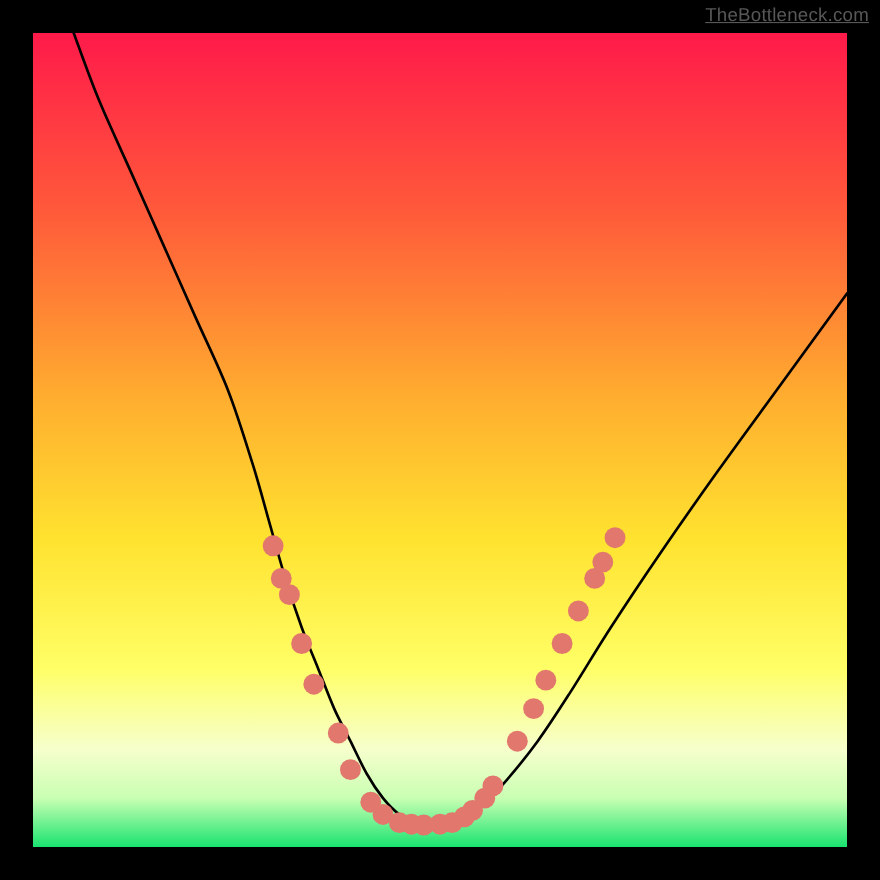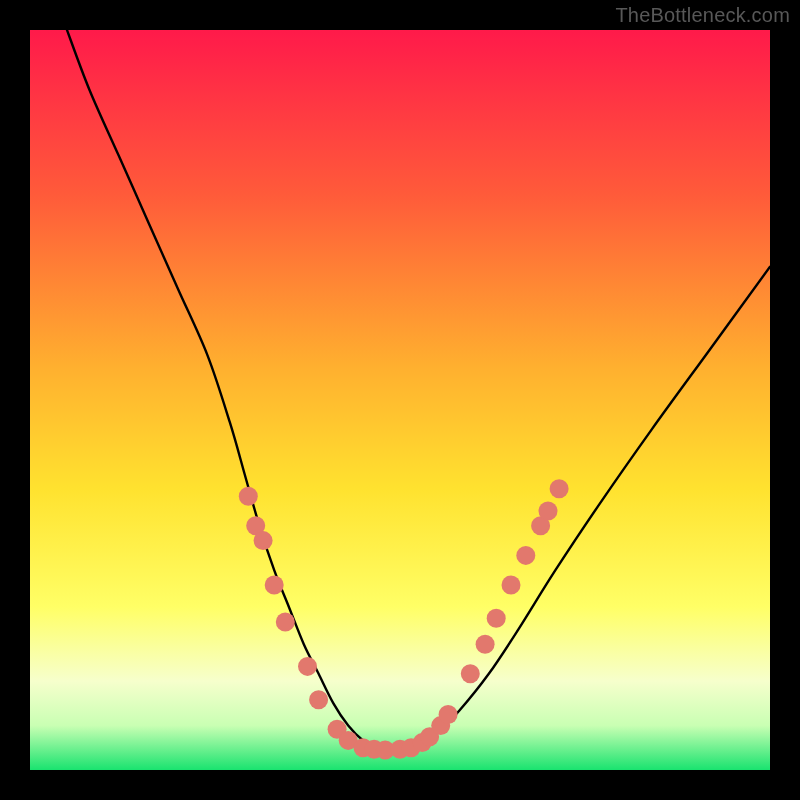--- a/index.html
+++ b/index.html
@@ -27,23 +27,24 @@
   .plot-area svg {
     display: block;
     width: 100%;
     height: 100%;
   }
   .watermark {
     position: absolute;
     top: 4px;
     right: 10px;
     color: #585858;
-    font-size: 20px;
+    font-size: 17px;
     font-weight: 500;
     letter-spacing: 0.2px;
+    text-decoration: underline;
   }
 </style>
 </head>
 <body>
 
 <div class="frame">
 
   <div class="plot-area">
     <svg viewBox="0 0 740 740">
       <defs>

